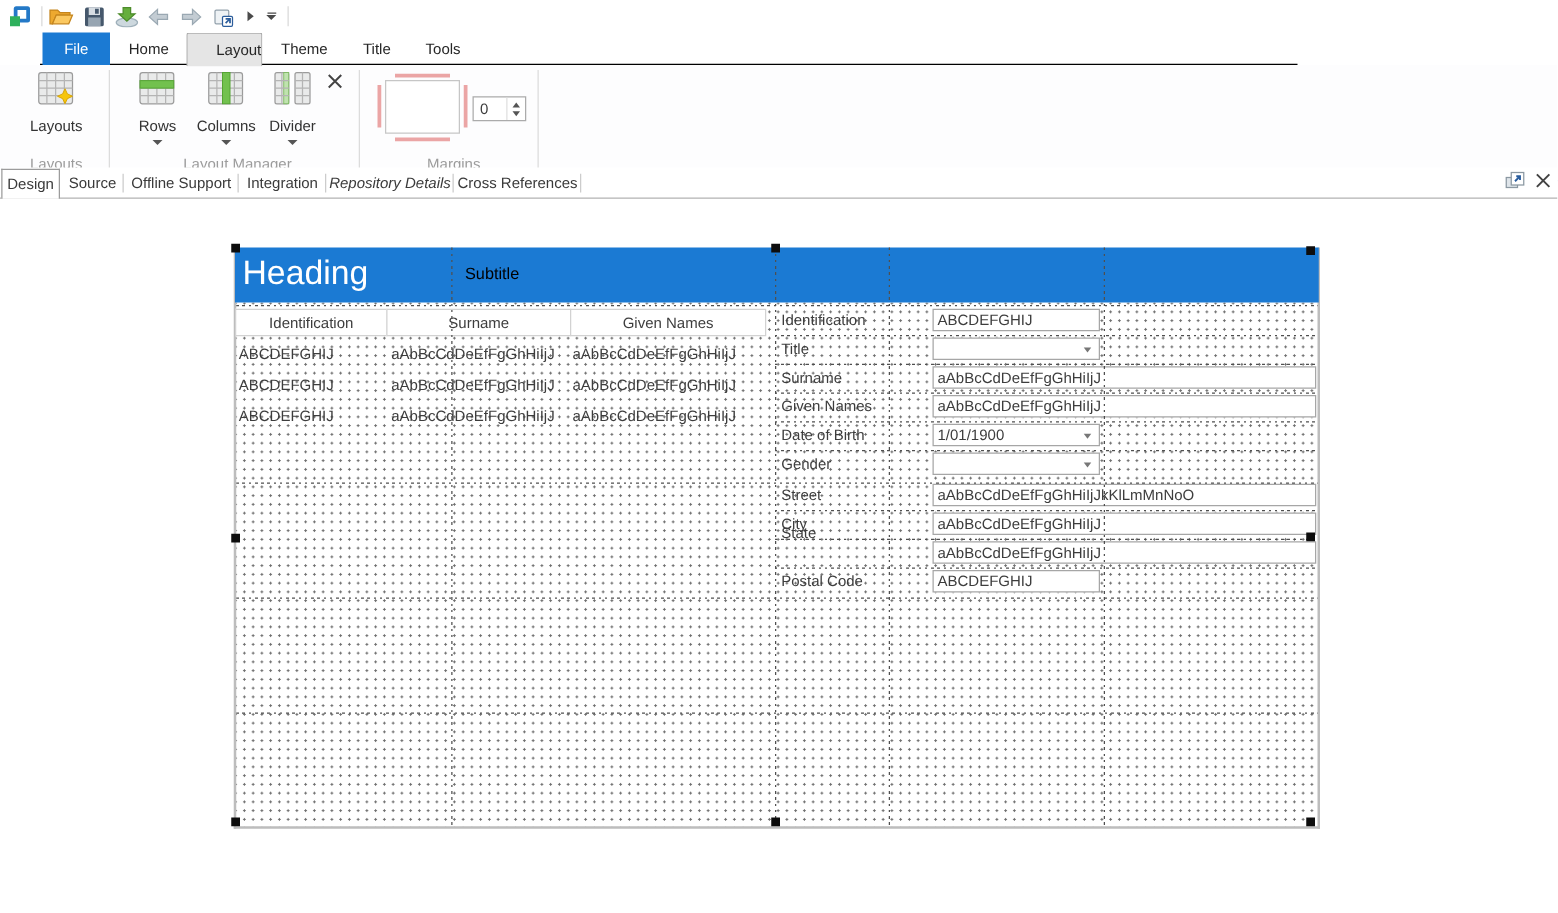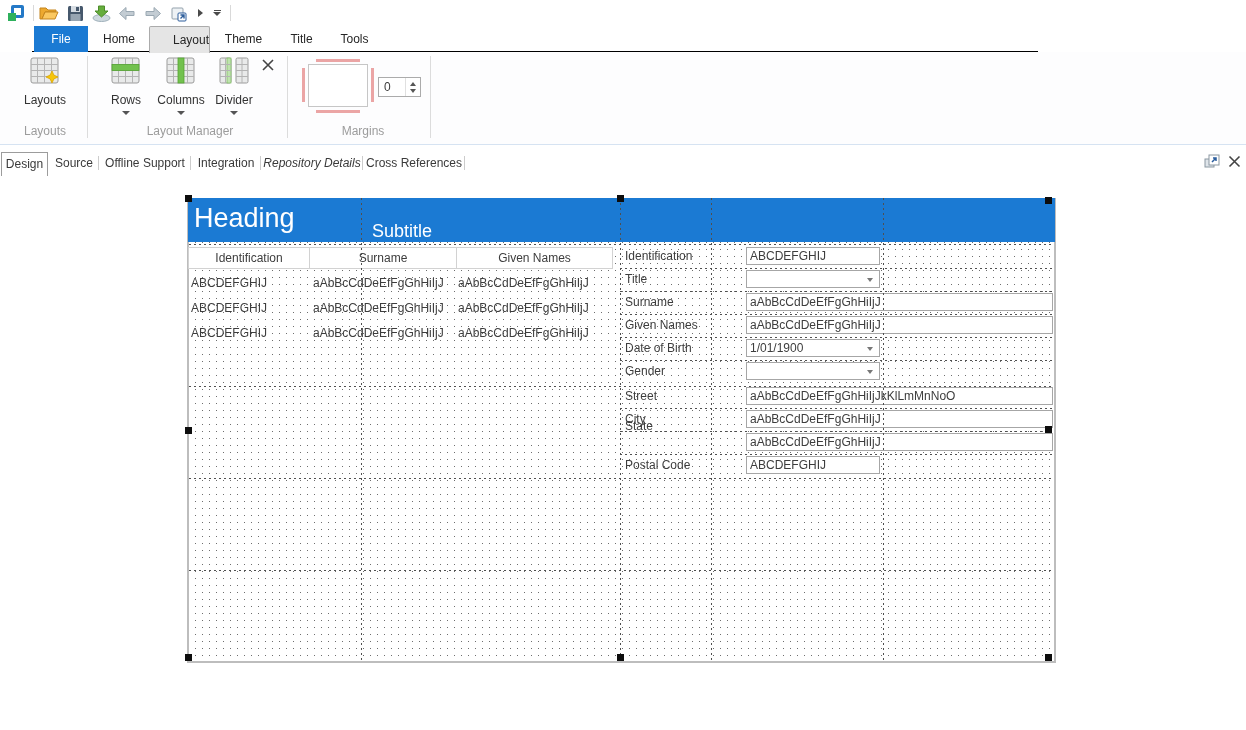--- a/index.html
+++ b/index.html
@@ -29,32 +29,32 @@
   .grplbl{position:absolute;top:72px;font-size:12px;color:#9c9c9c;text-align:center;}
   .gsep{position:absolute;top:4px;width:1px;height:82px;background:#dcdcdc;}
   .marg-rect{position:absolute;left:308px;top:12px;width:60px;height:43px;background:#fff;border:1px solid #c6c6c6;box-sizing:border-box;}
   .marg-mark{position:absolute;background:#eba5a5;}
   .spinner{position:absolute;left:378px;top:25px;width:43px;height:20px;border:1px solid #ababab;background:#fff;box-sizing:border-box;display:flex;}
   .spinner .val{flex:1;font-size:12px;line-height:18px;padding-left:5px;}
   .spin-btns{width:14px;border-left:1px solid #e0e0e0;display:flex;flex-direction:column;align-items:center;justify-content:center;gap:3px;}
   .tri-up{width:0;height:0;border-left:3.5px solid transparent;border-right:3.5px solid transparent;border-bottom:4px solid #555;}
   .tri-dn{width:0;height:0;border-left:3.5px solid transparent;border-right:3.5px solid transparent;border-top:4px solid #555;}
   
-  .doctabs{left:0;top:151px;width:1246px;height:25px;background:#fff;}
+  .doctabs{left:0;top:134px;width:1246px;height:25px;background:#fff;}
   .doctabs .baseline{position:absolute;left:0;top:24px;width:1246px;height:1px;background:#b3b3b3;}
   .dtab{position:absolute;top:1px;height:23px;line-height:23px;font-size:12px;color:#3a3a3a;text-align:center;cursor:default;}
   .dtab.active{background:#fff;border:1px solid #9c9c9c;border-bottom:none;height:24px;z-index:3;box-sizing:border-box;}
   .dsep{position:absolute;top:5px;width:1px;height:15px;background:#cccccc;}
   
   .canvas{left:0;top:170px;width:1246px;height:560px;background:#fff;padding-left:28px;}
   .tlayout{position:absolute;left:188px;top:28px;width:867px;height:465px;}
   .edge{position:absolute;background:#bdbdbd;}
   .bluehdr{position:absolute;left:0;top:0;width:867px;height:44px;background:#1b7ad3;z-index:1;}
   .bluehdr .heading{position:absolute;left:6px;top:5px;font-size:27px;color:#fff;}
-  .bluehdr .subtitle{position:absolute;left:184px;top:23px;font-size:18px;color:#ffffff;}
+  .bluehdr .subtitle{position:absolute;left:184px;top:13px;font-size:13px;color:#000000;}
   .dots{position:absolute;left:1px;top:44px;width:865px;height:419px;z-index:1;
         background-image:radial-gradient(circle,#6e6e6e 0.8px,transparent 0.95px);
         background-size:7px 7px;background-position:3px 4px;}
   .hcell{position:absolute;top:49px;height:22px;background:#fff;border:1px solid #d2d2d2;box-sizing:border-box;
          font-size:12px;color:#3d3d3d;text-align:center;line-height:20px;z-index:2;}
   .cellval{position:absolute;font-size:12px;color:#3d3d3d;z-index:2;white-space:nowrap;}
   .flabel{position:absolute;left:437px;width:112px;height:18px;line-height:18px;font-size:12px;color:#3d3d3d;z-index:2;white-space:nowrap;}
   .fbox{position:absolute;left:558px;height:18px;background:#fff;border:1px solid #a6a6a6;box-sizing:border-box;
         font-size:12px;line-height:16px;color:#3d3d3d;padding:0 3px;z-index:2;white-space:nowrap;overflow:hidden;}
   .fbox.narrow{width:134px;}

